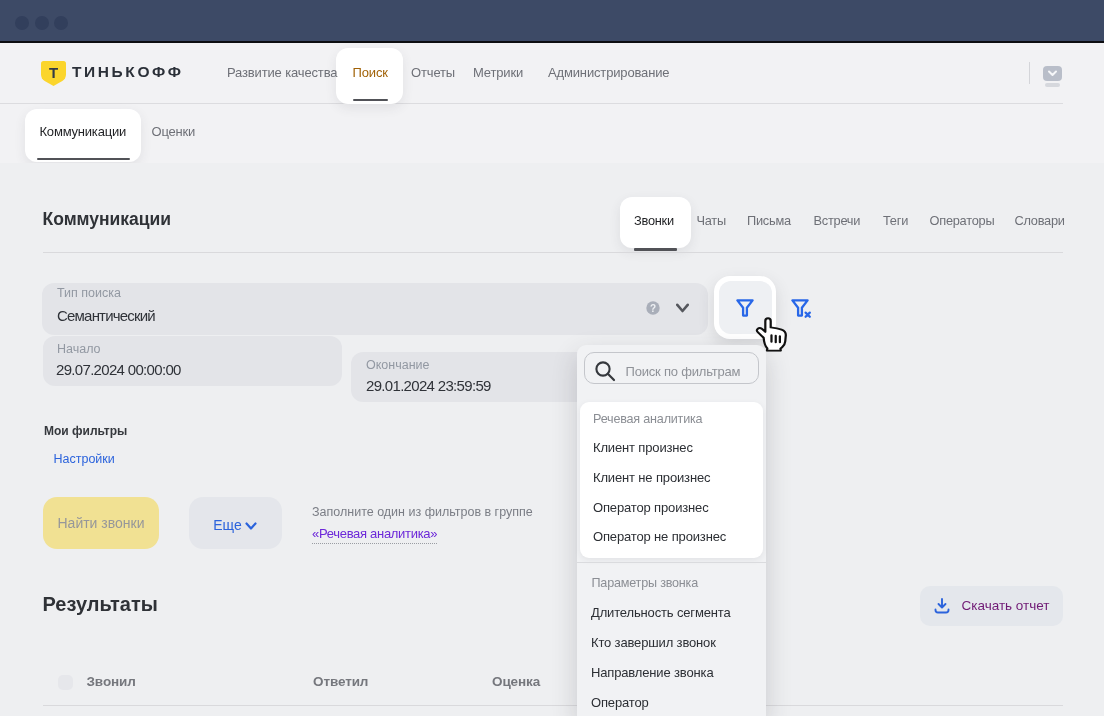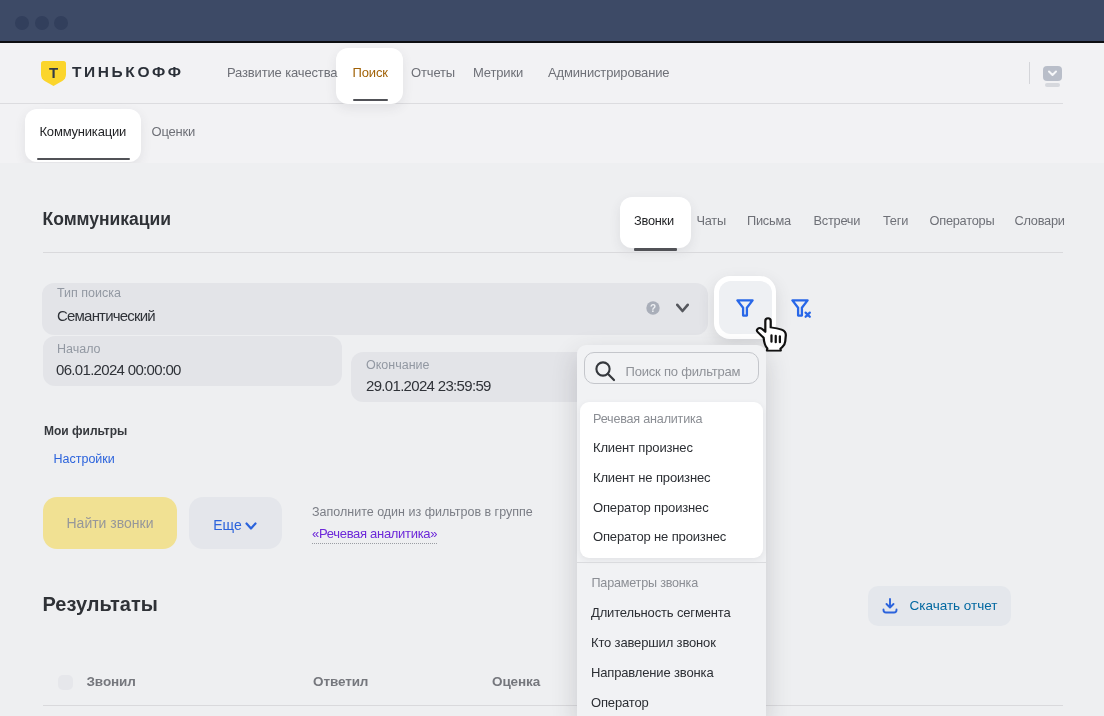--- a/index.html
+++ b/index.html
@@ -109,43 +109,43 @@
     <circle cx="7" cy="7" r="6.7" fill="#a9aeb9"></circle>
     <text x="7" y="11" font-size="10" font-weight="bold" fill="#eef0f3" text-anchor="middle" font-family="Liberation Sans">?</text>
   </svg>
   <svg style="position:absolute; left:633.5px; top:20px;" width="13" height="10" viewBox="0 0 13 10">
     <polyline points="1.3,1.8 6.5,8 11.7,1.8" fill="none" stroke="#55575d" stroke-width="2.6" stroke-linecap="round" stroke-linejoin="round"></polyline>
   </svg>
 </div>
 
 <div class="field" style="left:43px; top:336px; width:299px; height:50px;text-align:center;">
   <div class="flabel" style="top:7px; left:14px;">Начало</div>
-  <div class="fvalue" style="top:26.3px; font-size:15px; letter-spacing:-0.68px; left:13px;">06.01.2024 00:00:00</div>
+  <div class="fvalue" style="top:26.3px; font-size:15px; letter-spacing:-0.68px; left:13px;">29.07.2024 00:00:00</div>
 </div>
 <div class="field" style="left:351px; top:352px; width:299px; height:50px;">
   <div class="flabel" style="top:7px;">Окончание</div>
   <div class="fvalue" style="top:26.3px; font-size:15px; letter-spacing:-0.68px;">29.01.2024 23:59:59</div>
 </div>
 
 <div class="abs" style="left:44px; top:425px; font-size:12px; font-weight:bold; color:#35383d; line-height:1;">Мои фильтры</div>
 <div class="abs blue" style="left:53.5px; top:453px; font-size:12.5px; line-height:1;">Настройки</div>
 
-<div class="btn" style="left:43px; top:497px; width:134px; height:52px; background:#f1e193; color:#96979a; font-size:14px; ">Найти звонки</div>
+<div class="btn" style="left:43px; top:497px; width:116px; height:52px; background:#f1e193; color:#96979a; font-size:14px; ">Найти звонки</div>
 <div class="btn" style="left:188.5px; top:497px; width:93px; height:52px; background:#e4e6eb; color:#2b63dc; font-size:14px; padding-top:4px;">
   <span style="margin-right:3px;">Еще</span>
   <svg style="margin-top:2px;" width="12" height="9" viewBox="0 0 12 9">
       <polyline points="1.5,1.5 6,6.5 10.5,1.5" fill="none" stroke="#2b63dc" stroke-width="2.2" stroke-linecap="round" stroke-linejoin="round"></polyline>
     </svg>
 </div>
 
 <div class="abs" style="left:312px; top:506px; font-size:12.5px; color:#7a7d85; line-height:1;">Заполните один из фильтров в группе</div>
 <div class="abs" style="left:312px; top:526.5px; font-size:13px; letter-spacing:-0.3px; color:#6d28d9; line-height:1; border-bottom:1.5px dotted #9a9da3; padding-bottom:3px;">«Речевая аналитика»</div>
 
 <div class="abs h1" style="left:42.5px; top:593.5px; font-size:20px; letter-spacing:0;">Результаты</div>
-<div class="btn" style="left:868px; top:586px; width:143px; height:40px; border-radius:10px; background:#e4e7ec; color:#0369a1; font-size:13.5px;">
+<div class="btn" style="left:920px; top:586px; width:143px; height:40px; border-radius:10px; background:#e4e7ec; color:#701a75; font-size:13.5px;">
   <svg style="margin-right:10px;" width="18" height="18" viewBox="0 0 18 18">
     <path d="M9 2 L9 10 M5.5 7 L9 10.5 L12.5 7" fill="none" stroke="#2b63dc" stroke-width="1.9" stroke-linecap="round" stroke-linejoin="round"></path>
     <path d="M2.5 12.5 L2.5 13 Q2.5 15.5 5 15.5 L13 15.5 Q15.5 15.5 15.5 13 L15.5 12.5" fill="none" stroke="#2b63dc" stroke-width="1.9" stroke-linecap="round"></path>
   </svg>
   Скачать отчет
 </div>
 
 <div class="abs" style="left:57.5px; top:674.5px; width:15px; height:15px; border-radius:5px; background:#e6e7eb;"></div>
 <div class="th" style="left:86.5px;">Звонил</div>
 <div class="th" style="left:313px;">Ответил</div>

